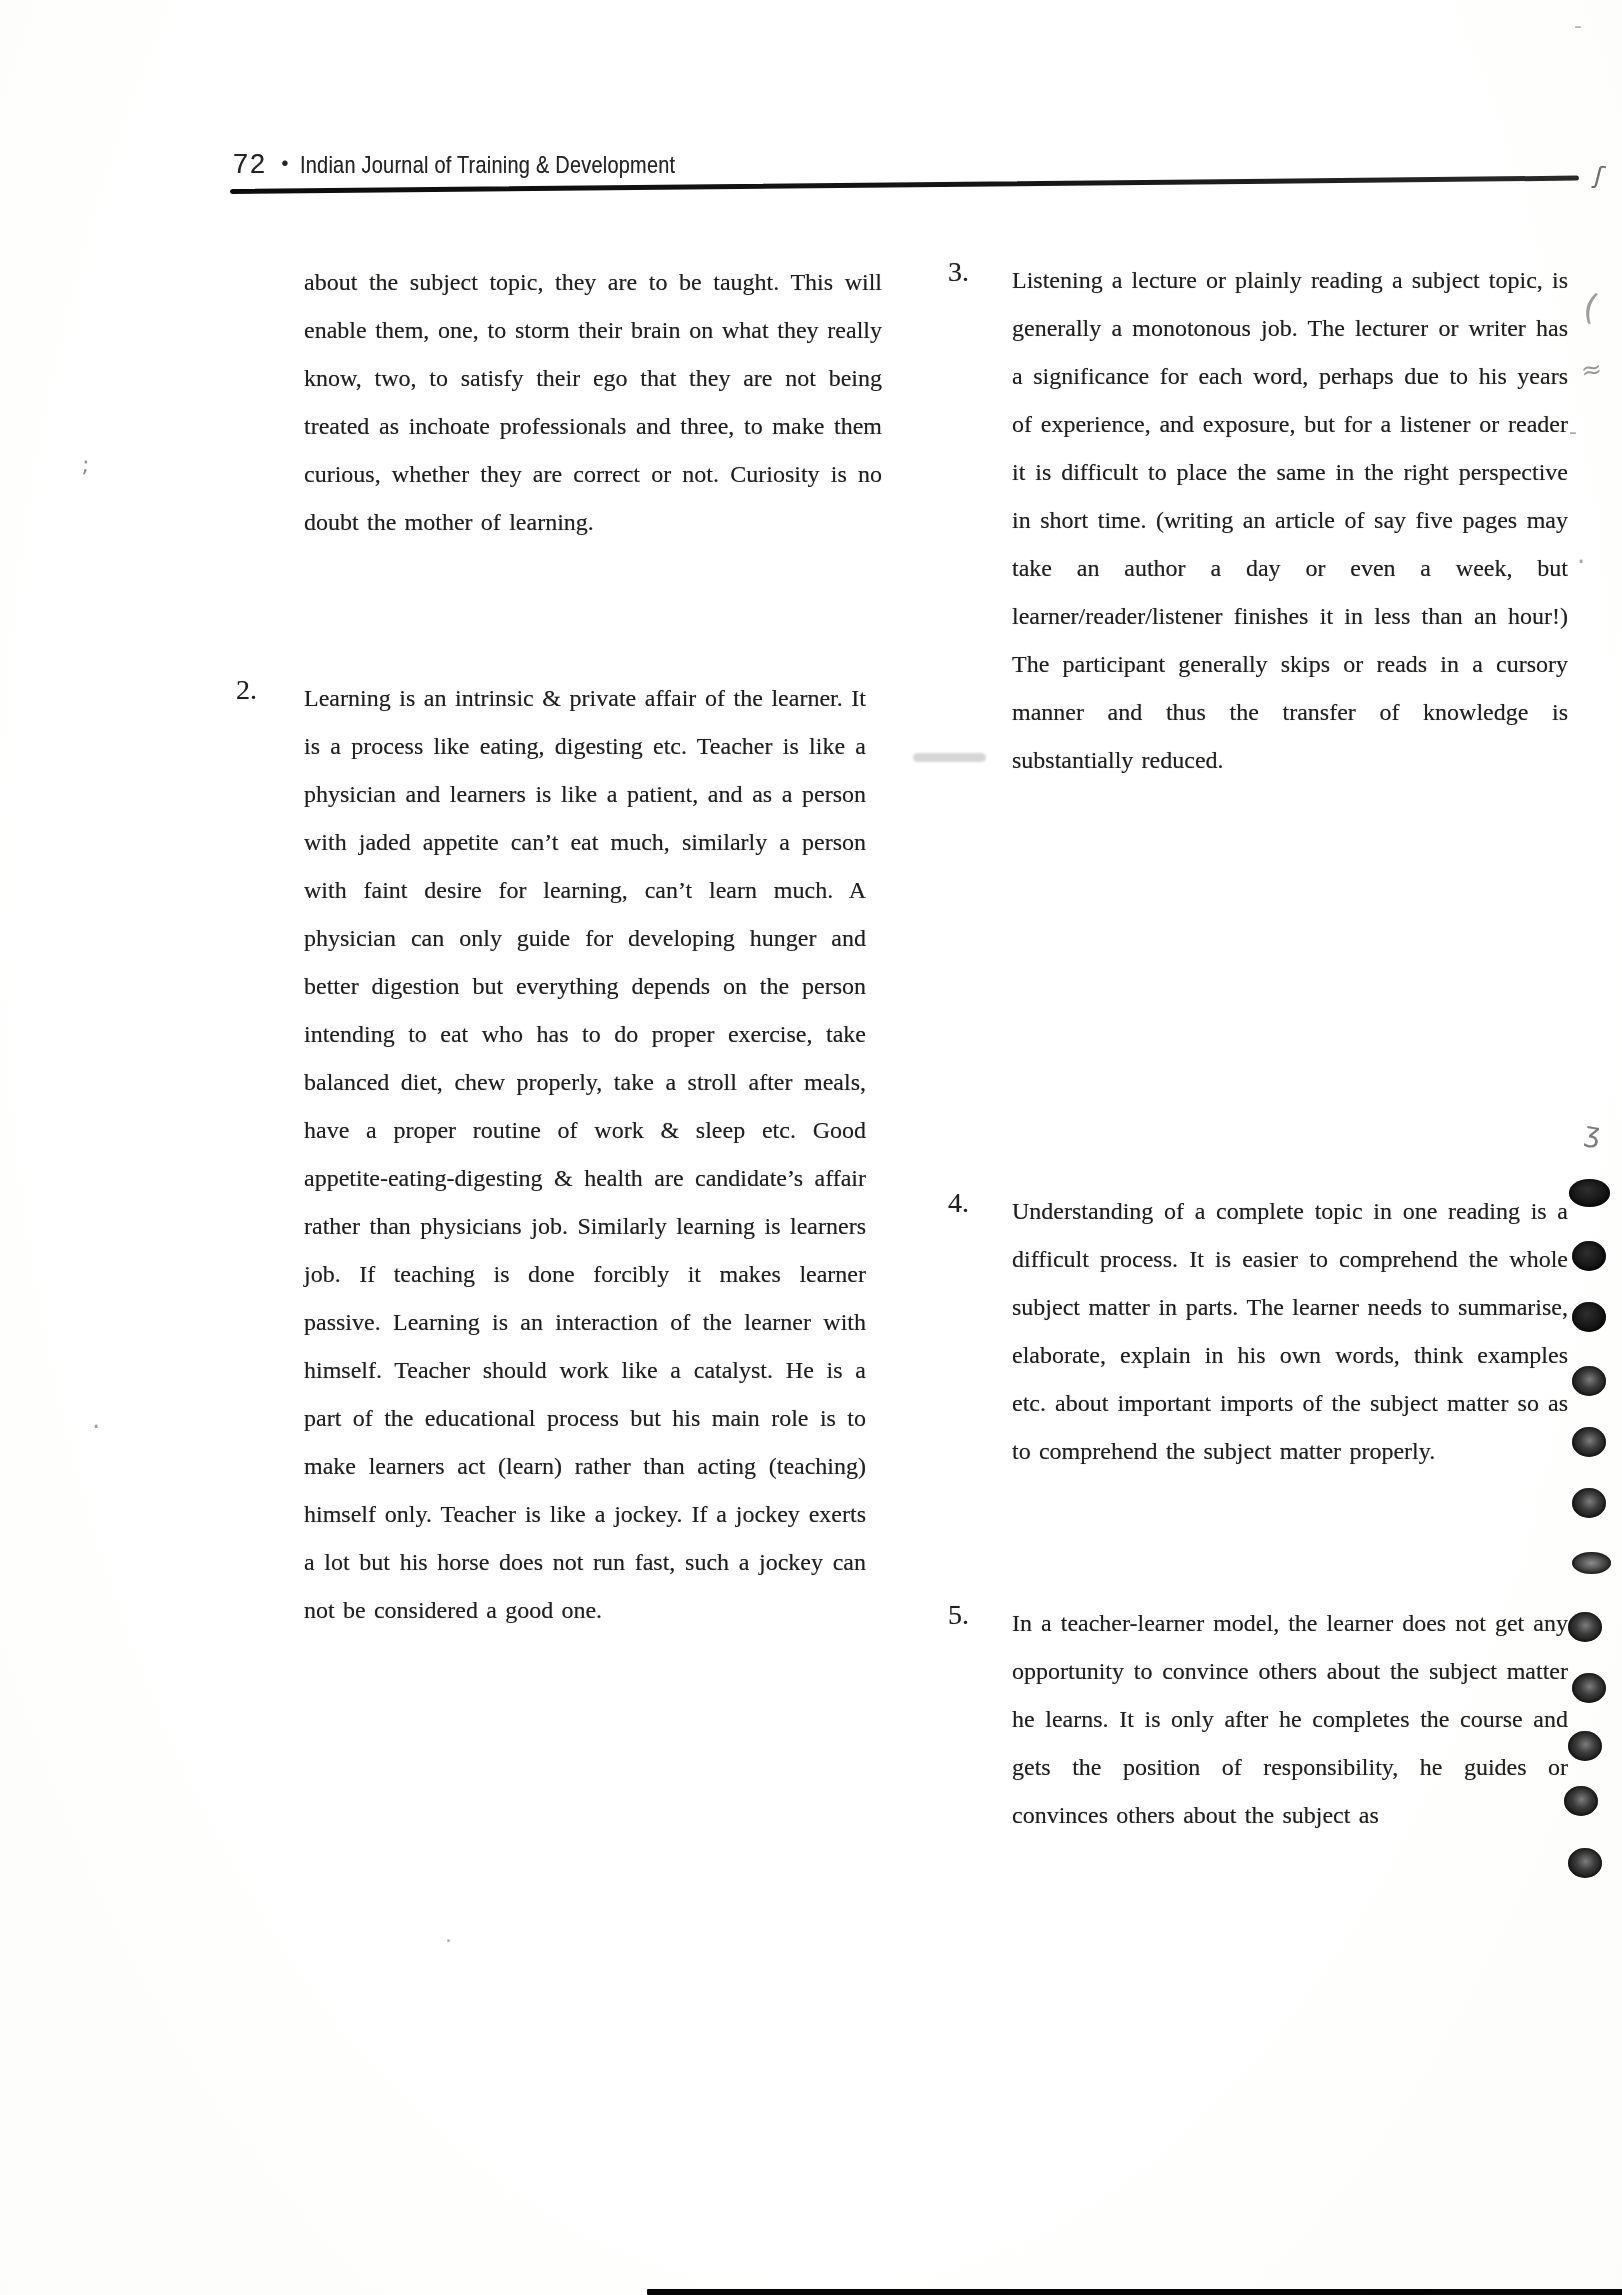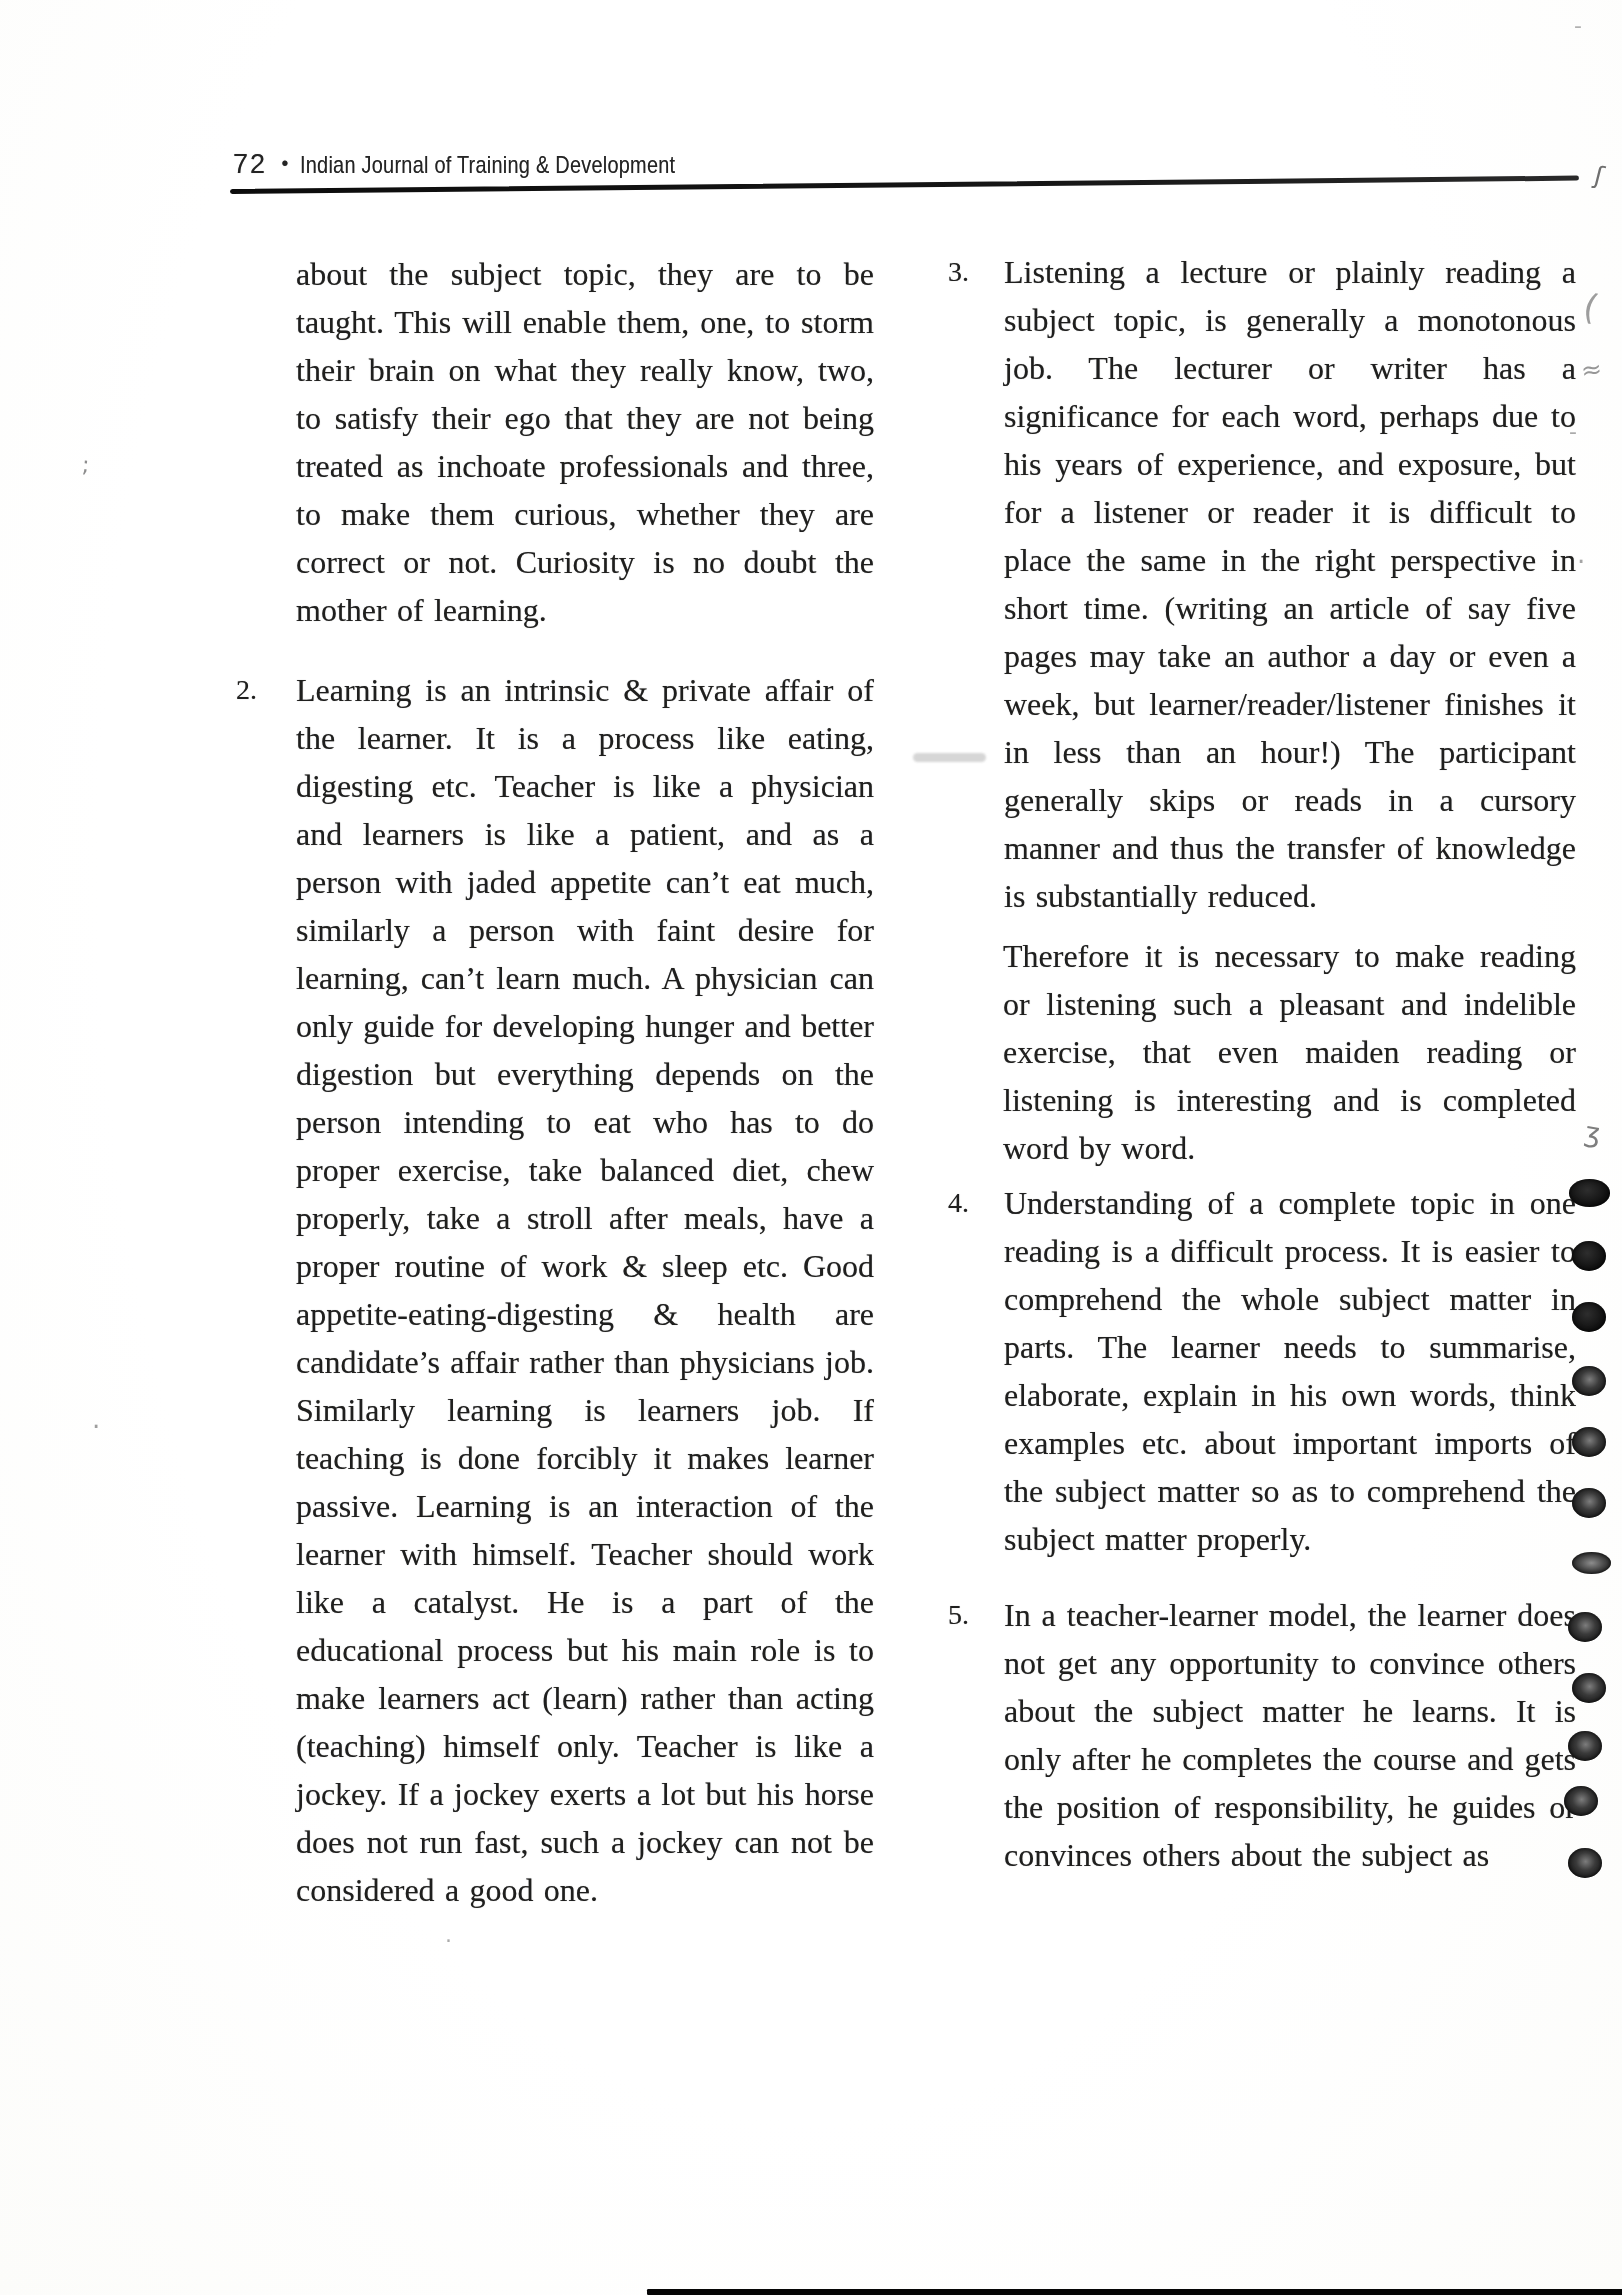--- a/index.html
+++ b/index.html
@@ -36,25 +36,25 @@
     transform:rotate(-0.57deg); transform-origin:left center;
   }
   .rule-hook{
     position:absolute; left:1595px; top:161px;
     color:#6f6f6f; font-size:25px; transform:rotate(14deg);
     font-family:"DejaVu Sans", sans-serif;
   }
 
   
   .body-text{
-    font-size:32px; line-height:48px;
+    font-size:24px; line-height:48px;
     text-align:justify; text-justify:inter-word;
     word-spacing:2.3px;
     text-shadow:0 0 0.7px rgba(25,25,25,.5);
-    margin:0;
+    margin:8px;
     hyphens:none;
   }
   .para{position:absolute;}
   .list-item{position:absolute; display:flex; align-items:flex-start;}
   .num{
     flex:0 0 auto;
     font-size:28px; line-height:48px;
     text-shadow:0 0 0.7px rgba(25,25,25,.5);
   }
   .gut-l{width:60px;}
@@ -103,21 +103,20 @@
   <div class="list-item" style="left:236px; top:666px; width:638px;">
     <span class="num gut-l">2.</span>
     <p class="body-text" style="width:578px;">Learning is an intrinsic &amp; private affair of the learner. It is a process like eating, digesting etc. Teacher is like a physician and learners is like a patient, and as a person with jaded appetite can’t eat much, similarly a person with faint desire for learning, can’t learn much. A physician can only guide for developing hunger and better digestion but everything depends on the person intending to eat who has to do proper exercise, take balanced diet, chew properly, take a stroll after meals, have a proper routine of work &amp; sleep etc. Good appetite-eating-digesting &amp; health are candidate’s affair rather than physicians job. Similarly learning is learners job. If teaching is done forcibly it makes learner passive. Learning is an interaction of the learner with himself. Teacher should work like a catalyst. He is a part of the educational process but his main role is to make learners act (learn) rather than acting (teaching) himself only. Teacher is like a jockey. If a jockey exerts a lot but his horse does not run fast, such a jockey can not be considered a good one.</p>
   </div>
 
   <div class="list-item" style="left:948px; top:248px; width:628px;">
     <span class="num gut-r">3.</span>
     <p class="body-text" style="width:573px;">Listening a lecture or plainly reading a subject topic, is generally a monotonous job. The lecturer or writer has a significance for each word, perhaps due to his years of experience, and exposure, but for a listener or reader it is difficult to place the same in the right perspective in short time. (writing an article of say five pages may take an author a day or even a week, but learner/reader/listener finishes it in less than an hour!) The participant generally skips or reads in a cursory manner and thus the transfer of knowledge is substantially reduced.</p>
   </div>
 
-  <p class="para body-text" style="left:1003px; top:932px; width:573px;">Therefore it is necessary to make reading or listening such a pleasant and indelible exercise, that even maiden reading or listening is interesting and is completed word by word.</p>
 
   <div class="list-item" style="left:948px; top:1179px; width:628px;">
     <span class="num gut-r">4.</span>
     <p class="body-text" style="width:574px;">Understanding of a complete topic in one reading is a difficult process. It is easier to comprehend the whole subject matter in parts. The learner needs to summarise, elaborate, explain in his own words, think examples etc. about important imports of the subject matter so as to comprehend the subject matter properly.</p>
   </div>
 
   <div class="list-item" style="left:948px; top:1591px; width:628px;">
     <span class="num gut-r">5.</span>
     <p class="body-text" style="width:573px;">In a teacher-learner model, the learner does not get any opportunity to convince others about the subject matter he learns. It is only after he completes the course and gets the position of responsibility, he guides or convinces others about the subject as</p>
   </div>

